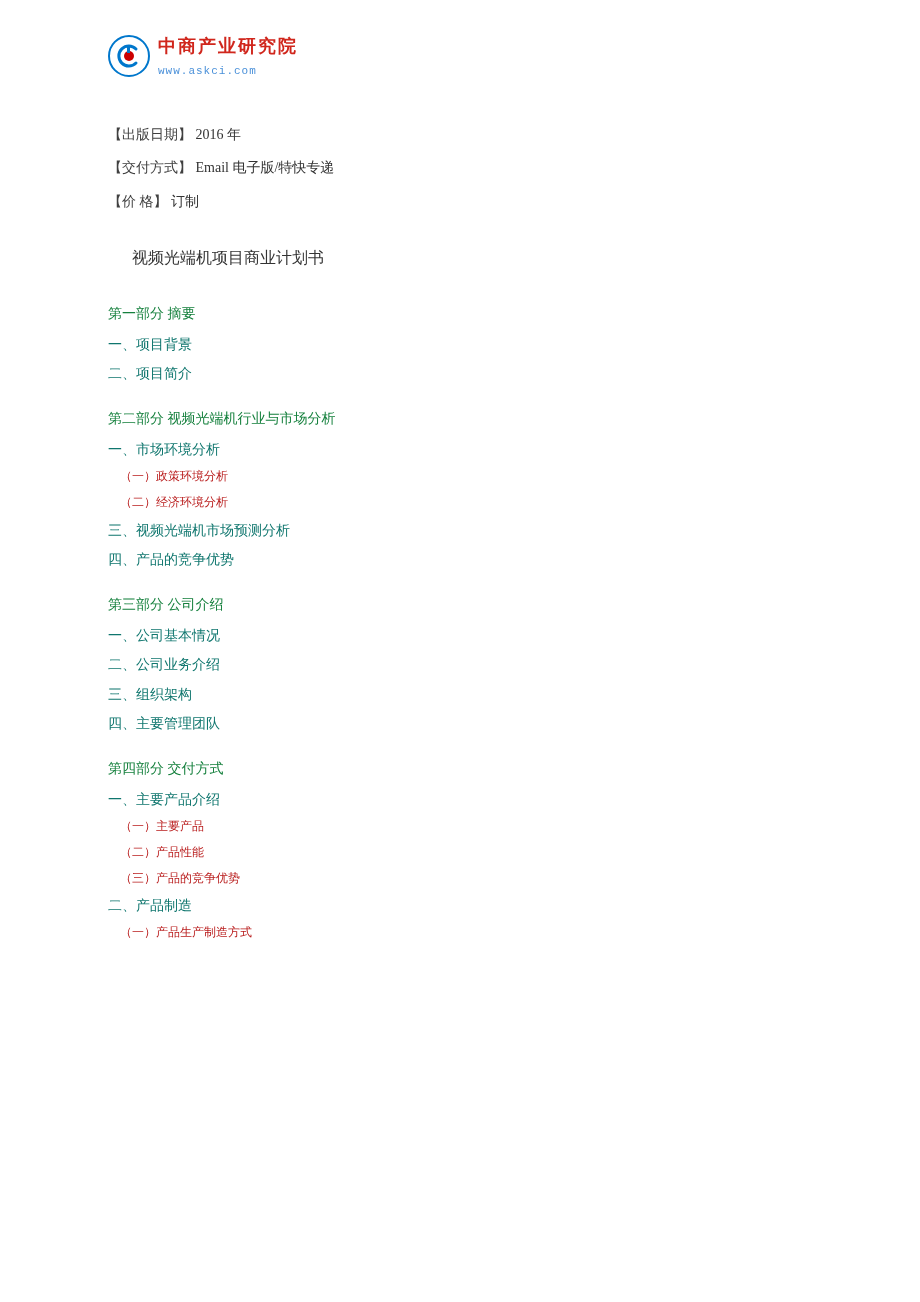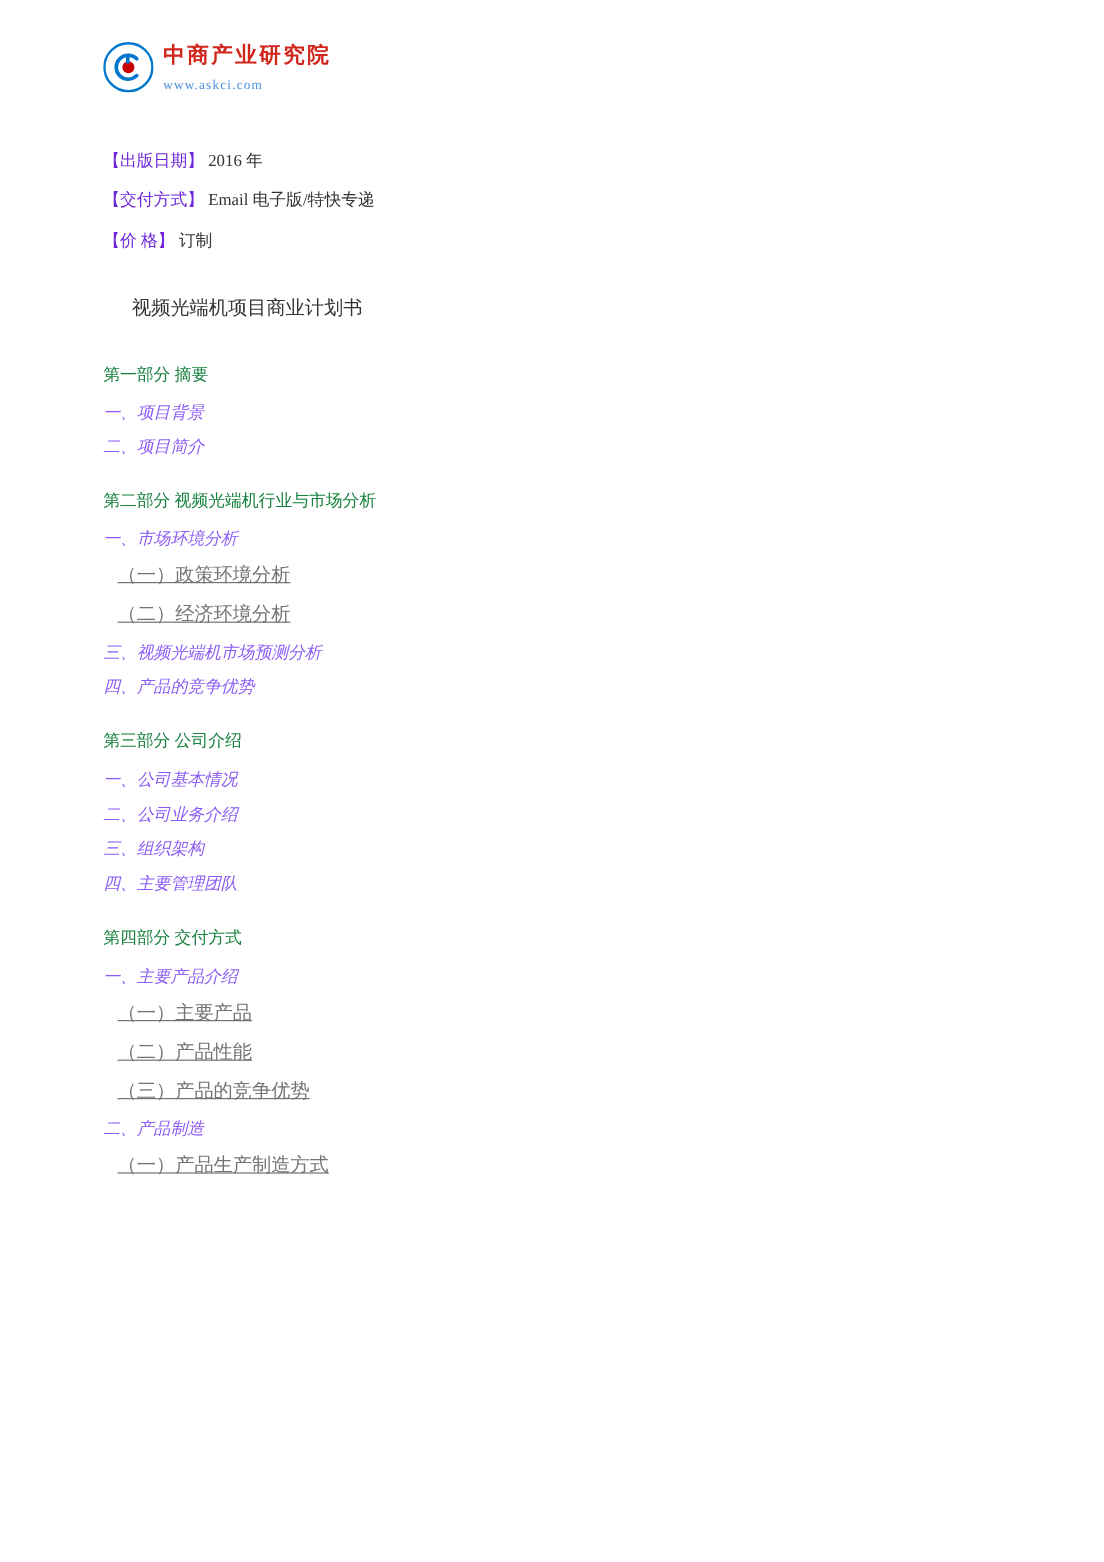--- a/index.html
+++ b/index.html
@@ -15,21 +15,21 @@
       font-family: "SimSun", "宋体", serif;
       color: #333333;
       font-size: 14px;
       line-height: 1.8;
     }
 
     .page-container {
       width: 876px;
       min-height: 1302px;
       background: #ffffff;
-      padding: 30px 140px 40px 86px;
+      padding: 30px 140px 40px 108px;
     }
 
     .header-logo {
       display: flex;
       align-items: center;
       margin-bottom: 40px;
     }
 
     .logo-icon {
       width: 42px;
@@ -47,34 +47,35 @@
       font-weight: bold;
       color: #d0261c;
       letter-spacing: 2px;
       font-family: "SimHei", "黑体", sans-serif;
     }
 
     .logo-sub-text {
       font-size: 11px;
       color: #4a90d9;
       letter-spacing: 1px;
+      font-family: Liberation Mono, monospace;
     }
 
     .meta-section {
       margin-bottom: 30px;
     }
 
     .meta-item {
       margin-bottom: 8px;
       font-size: 14px;
       color: #333;
     }
 
     .meta-bracket {
-      color: #6d28d9;
+      color: #404040;
     }
 
     .report-title {
       font-size: 16px;
       font-weight: normal;
       color: #333;
       margin-bottom: 28px;
       margin-left: 24px;
     }
 
@@ -84,32 +85,30 @@
 
     .toc-part-title {
       font-size: 14px;
       color: #15803d;
       margin-bottom: 6px;
       font-weight: normal;
     }
 
     .toc-item {
       font-size: 14px;
-      color: #8b5cf6;
+      color: #0f766e;
       margin-bottom: 4px;
       padding-left: 0;
-      font-style: italic;
     }
 
     .toc-sub-item {
-      font-size: 16px;
-      color: #737373;
+      font-size: 12px;
+      color: #b91c1c;
       margin-bottom: 4px;
       padding-left: 12px;
-      text-decoration: underline;
     }
 
     .section-gap {
       margin-bottom: 20px;
     }
   </style>
 </head>
 <body>
 
 <div class="page-container">

